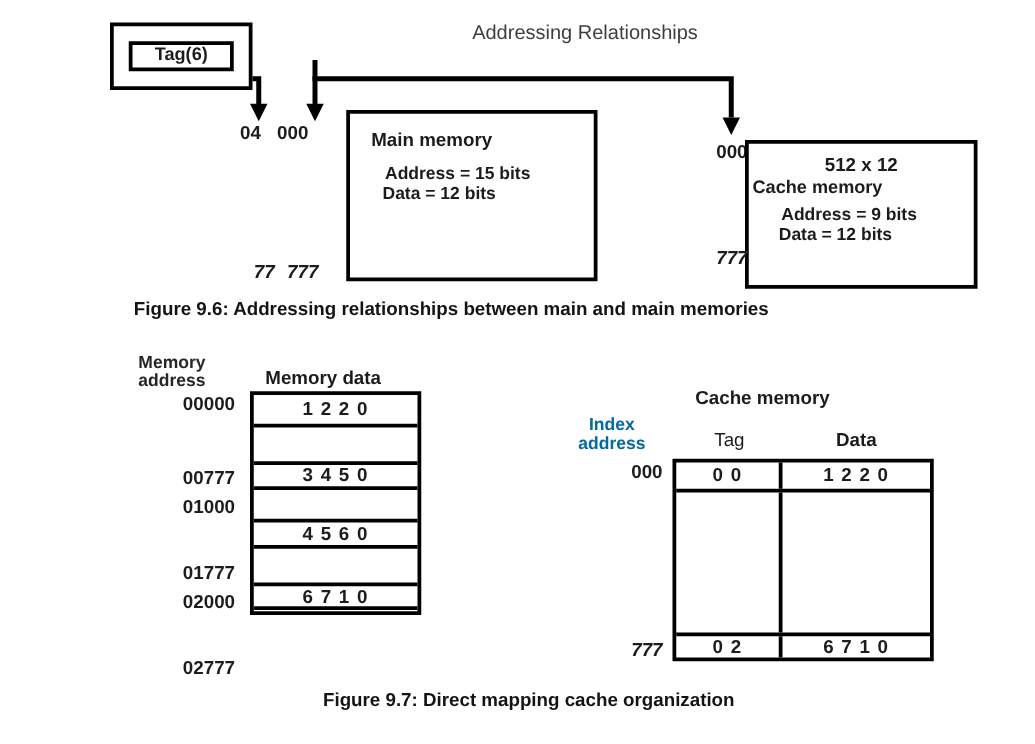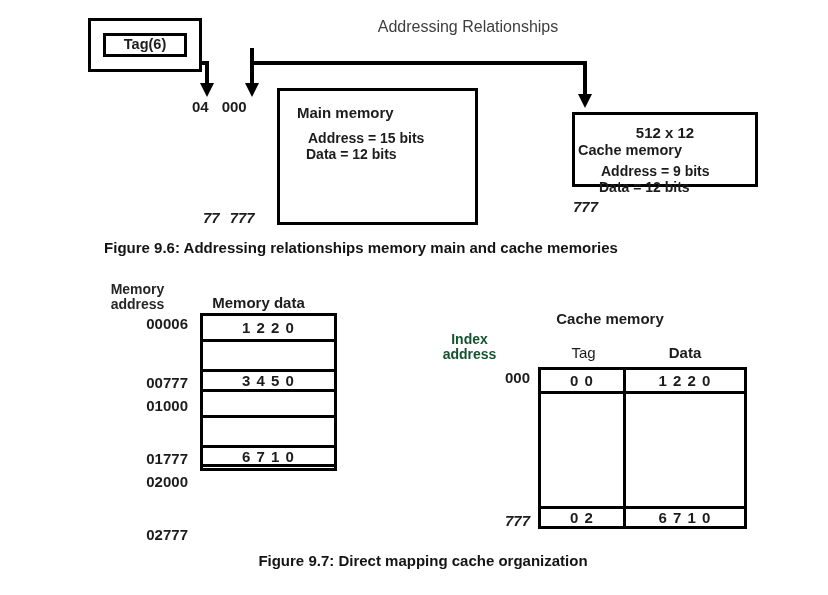--- a/index.html
+++ b/index.html
@@ -24,21 +24,21 @@
   .pair { display:flex; font-weight:bold; font-size:15px; }
   .mm-first { left:192px; top:98px; gap:13px; }
   .mm-last  { left:203px; top:209px; gap:10px; font-style:italic; }
 
   .mm-box { left:277px; top:88px; width:201px; height:137px; border:3px solid #000; background:#fff; }
   .mm-size  { margin-top:17px; text-align:center; font-weight:bold; font-size:15px; }
   .mm-label { margin-top:13px; margin-left:17px; font-weight:bold; font-size:15px; }
   .mm-addr  { margin-top:9px;  margin-left:28px; font-weight:bold; font-size:14px; }
   .mm-data  { margin-left:26px; font-weight:bold; font-size:14px; }
 
-  .cm-box { left:572px; top:112px; width:186px; height:75px; border:3px solid #000; background:#fff; }
+  .cm-box { left:596px; top:112px; width:186px; height:119px; border:3px solid #000; background:#fff; }
   .cm-size  { margin-top:9px; text-align:center; font-weight:bold; font-size:15px; }
   .cm-label { margin-top:1px; margin-left:3px; font-weight:bold; font-size:14.5px; }
   .cm-addr  { margin-top:5px; margin-left:26px; font-weight:bold; font-size:14px; }
   .cm-data  { margin-left:24px; font-weight:bold; font-size:14px; }
 
   .cm-first { left:558px; top:113px; width:40px; text-align:right; font-weight:bold; font-size:15px; }
   .cm-last  { left:558px; top:198px; width:40px; text-align:right; font-weight:bold; font-size:15px; font-style:italic; }
 
   .caption  { text-align:center; font-weight:bold; font-size:15px; color:#141414; }
   .cap96 { left:0; top:239px; width:722px; }
@@ -53,22 +53,22 @@
   .mrow { border-top:3px solid #000; display:flex; align-items:center; justify-content:center;
           font-weight:bold; font-size:15px; letter-spacing:1px; }
   .mrow:first-child { border-top:none; }
   .h1{height:23px}.h2{height:30px}.h3{height:21px}.h4{height:20px}.h5{height:26px}
   .h6{height:21px}.h7{height:17px}.h8{height:30px}.h9{height:19px}.hs{height:4px}
 
   .maddr { position:absolute; left:108px; width:80px; text-align:right; font-weight:bold; font-size:15px; }
 
   
   .cache-title { left:540px; top:310px; width:140px; text-align:center; font-weight:bold; font-size:15px; }
-  .idxaddr-label { left:432px; top:332px; width:75px; text-align:center;
-                   font-weight:bold; font-size:14px; line-height:15px; color:#14532d; }
+  .idxaddr-label { left:452px; top:332px; width:75px; text-align:center;
+                   font-weight:bold; font-size:14px; line-height:15px; color:#0369a1; }
   .tag-header  { left:541px; top:344px; width:85px;  text-align:center; font-weight:normal; font-size:15px; }
   .data-header { left:626px; top:344px; width:118px; text-align:center; font-weight:bold; font-size:15px; }
 
   .cache-table { left:538px; top:367px; width:209px; border:3px solid #000; background:#fff; }
   .crow { display:flex; border-top:3px solid #000;text-align:right; }
   .crow:first-child { border-top:none; }
   .ctag { width:82px; display:flex; align-items:center; justify-content:center;
           font-weight:bold; font-size:15px; letter-spacing:1px; }
   .cdata { flex:1; border-left:3px solid #000; display:flex; align-items:center; justify-content:center;
            font-weight:bold; font-size:15px; letter-spacing:1px; }
@@ -123,39 +123,40 @@
 
   <div class="abs cm-box">
     <div class="cm-size">512 x 12</div>
     <div class="cm-label">Cache memory</div>
     <div class="cm-addr">Address = 9 bits</div>
     <div class="cm-data">Data = 12 bits</div>
   </div>
 
   <div class="abs cm-last">777</div>
 
-  <div class="abs caption cap96">Figure 9.6: Addressing relationships memory main and cache memories</div>
+  <div class="abs caption cap96">Figure 9.6: Addressing relationships between main and main memories</div>
 
   <div class="abs memaddr-label">
     <div>Memory</div>
     <div>address</div>
   </div>
   <div class="abs memdata-header">Memory data</div>
 
   <div class="abs mem-table">
     <div class="mrow h1">1 2 2 0</div>
     <div class="mrow h2"></div>
     <div class="mrow h4">3 4 5 0</div>
     <div class="mrow h5"></div>
+    <div class="mrow h6">4 5 6 0</div>
     <div class="mrow h8"></div>
     <div class="mrow h9">6 7 1 0</div>
     <div class="mrow hs"></div>
   </div>
 
-  <div class="abs maddr" style="top:315px">00006</div>
+  <div class="abs maddr" style="top:315px">00000</div>
   <div class="abs maddr" style="top:343px"></div>
   <div class="abs maddr" style="top:374px">00777</div>
   <div class="abs maddr" style="top:397px">01000</div>
   <div class="abs maddr" style="top:424px"></div>
   <div class="abs maddr" style="top:450px">01777</div>
   <div class="abs maddr" style="top:473px">02000</div>
   <div class="abs maddr" style="top:496px"></div>
   <div class="abs maddr" style="top:526px">02777</div>
 
   <div class="abs cache-title">Cache memory</div>

